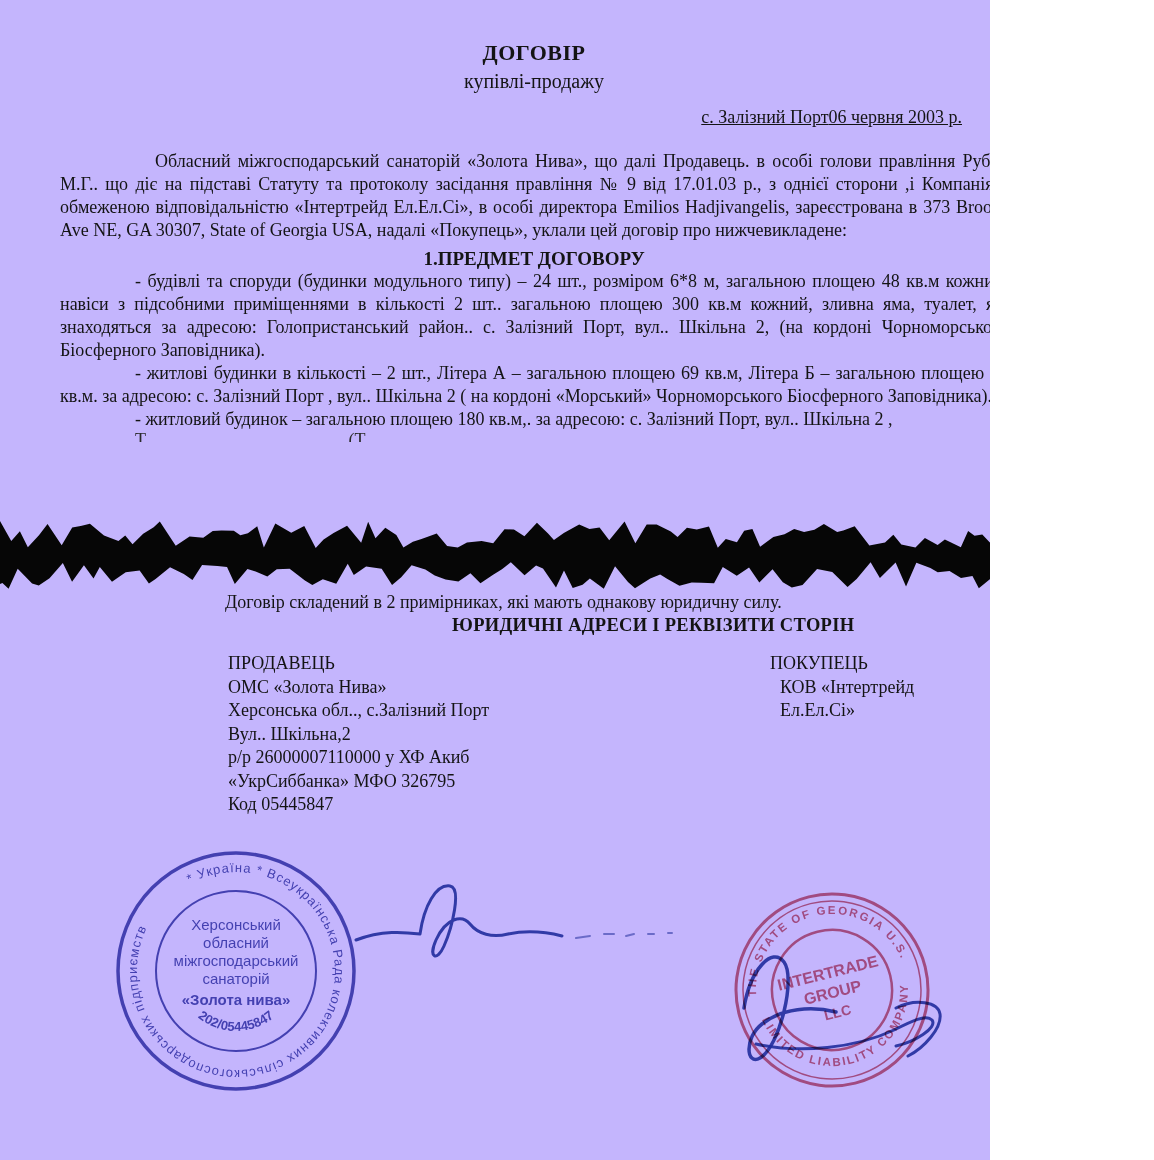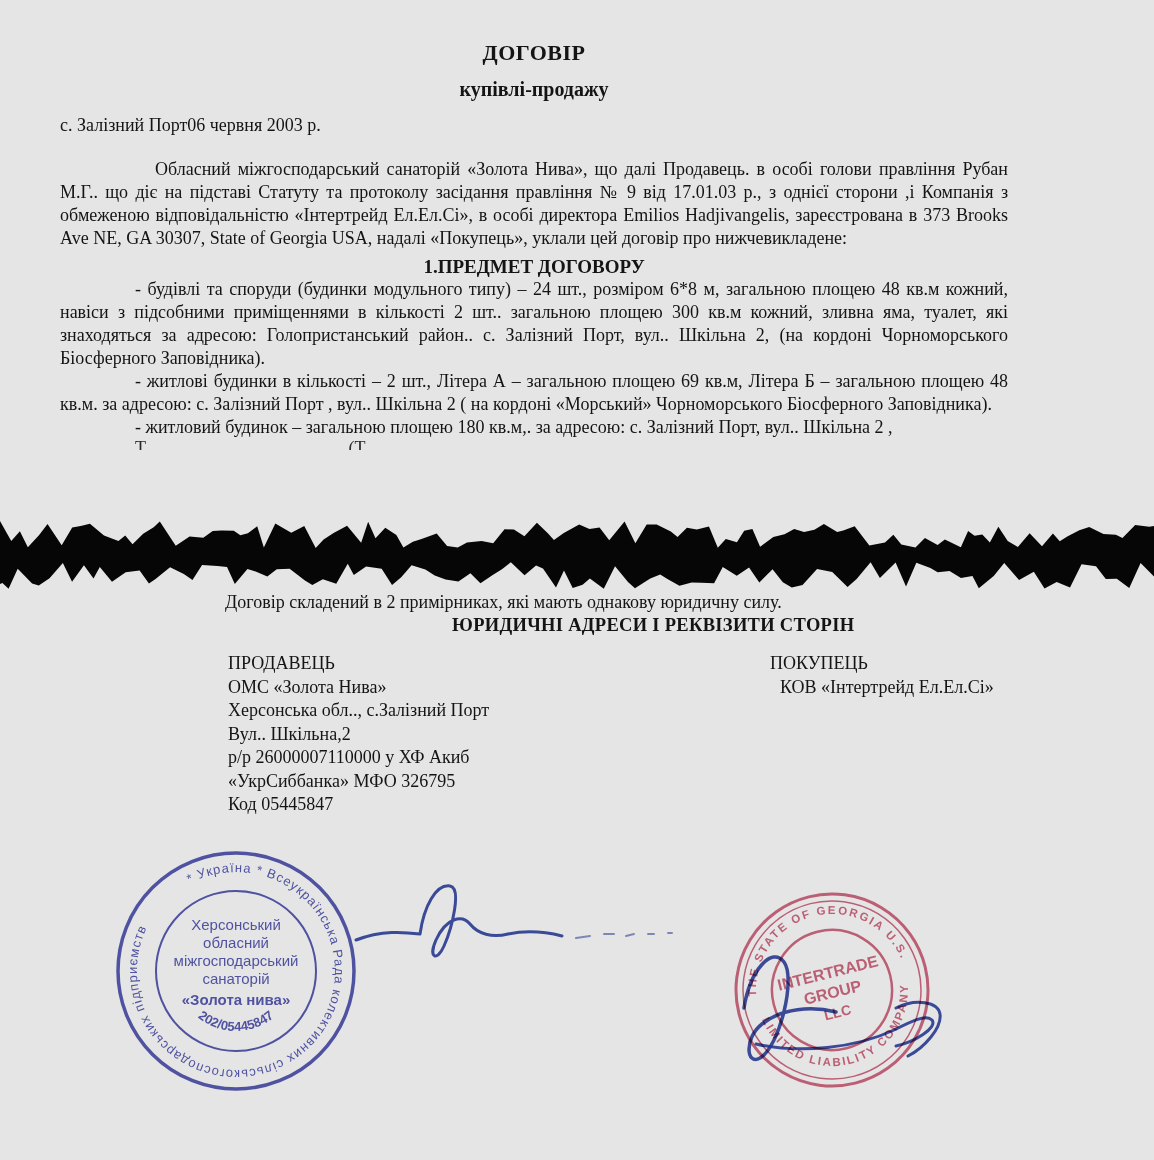--- a/index.html
+++ b/index.html
@@ -1,29 +1,29 @@
 <!DOCTYPE html>
 <html><head>
 <meta charset="utf-8">
 <style>
   html,body{margin:0;padding:0;background:#ffffff;}
   .page{
     position:relative;
-    width:1154px;
+    width:990px;
     height:1160px;
-    background:#e5e5e5;
+    background:#c4b5fd;
     overflow:hidden;
     font-family:"Liberation Serif", serif;
     color:#141414;
   }
   
   .doc-top{position:absolute;left:60px;top:40px;width:948px;}
   .doc-title{text-align:center;font-weight:bold;font-size:22px;letter-spacing:.5px;}
-  .doc-subtitle{text-align:center;font-weight:bold;font-size:20px;margin-top:12px;}
-  .place-date{display:flex;justify-content:flex-start;margin-top:14px;font-size:18px;}
+  .doc-subtitle{text-align:center;font-weight:normal;font-size:20px;margin-top:4px;}
+  .place-date{display:flex;justify-content:flex-end;margin-top:14px;font-size:18px;text-decoration:underline;}
   .place-date .date{margin-right:46px;}
   .para{font-size:18px;line-height:23px;text-align:justify;margin:0;}
   .preamble{margin-top:22px;text-indent:95px;}
   .section-heading{text-align:center;font-weight:bold;font-size:19px;margin-top:6px;}
   .clause{text-indent:75px;margin-top:2px;}
   .item{text-indent:75px;}
   .cut-line{
     height:11px;overflow:hidden;font-size:18px;line-height:18px;
     white-space:pre;text-indent:75px;color:#2a2a2a;
   }

